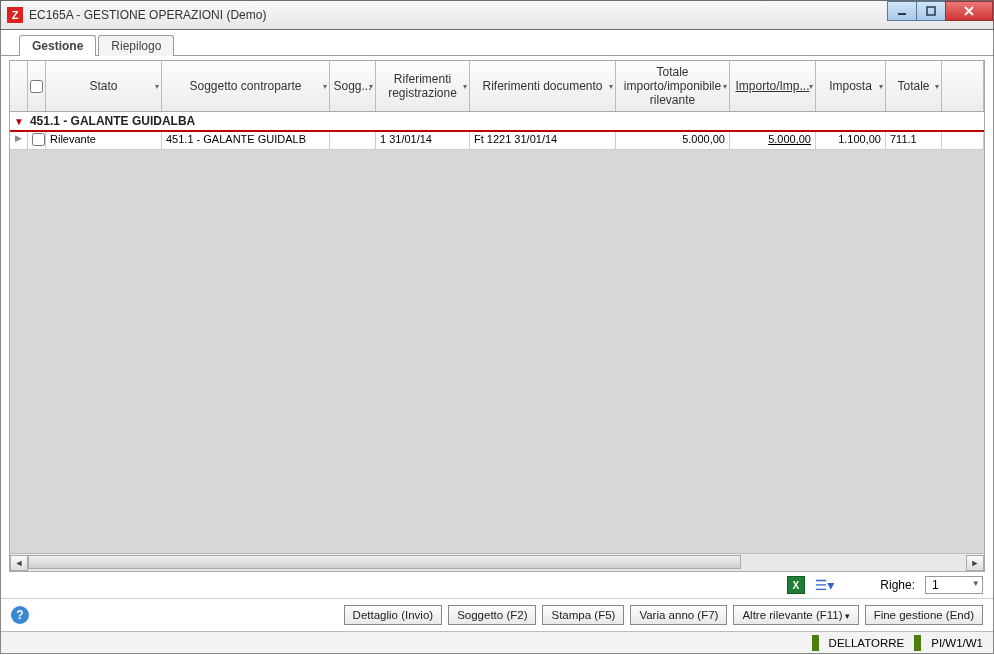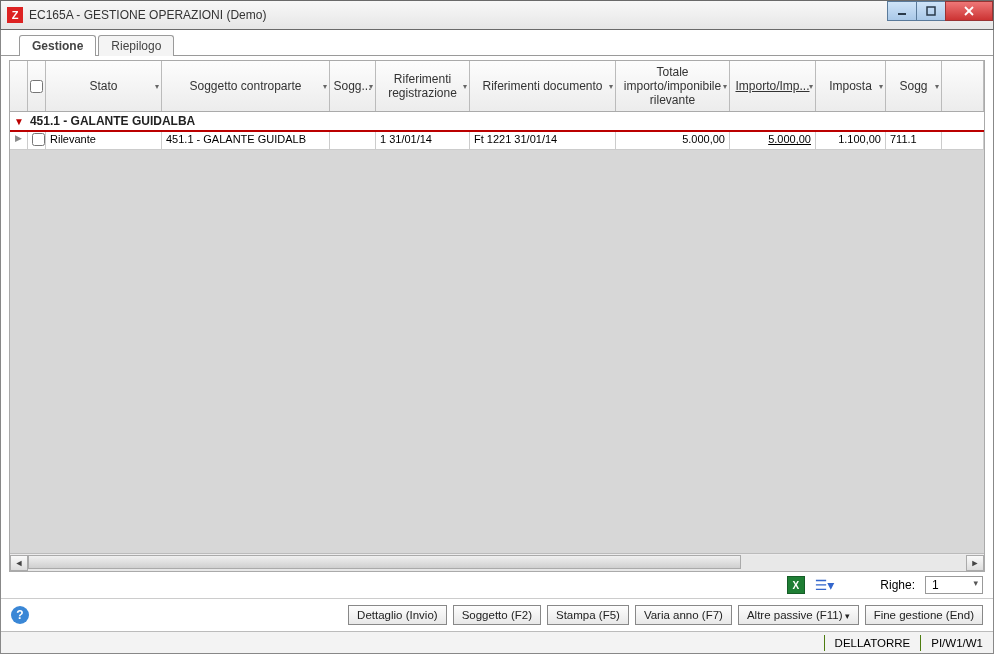--- a/index.html
+++ b/index.html
@@ -76,21 +76,21 @@
 
 
 .btnbar { display: flex; align-items: center; padding: 6px 10px; gap: 6px; border-top: 1px solid #ccc; }
 .help-icon { width: 18px; height: 18px; border-radius: 50%; background: #3a87d6; color: #fff; font-weight: bold; display: flex; align-items: center; justify-content: center; font-size: 12px; }
 .btnbar .spacer { flex: 1; }
 .btn { border: 1px solid #888; background: linear-gradient(#fdfdfd,#e8e8e8); padding: 3px 8px; font-size: 11.5px; color: #222; cursor: default; }
 .btn.drop::after { content: " ▾"; font-size: 9px; }
 
 
 .statusbar { height: 22px; border-top: 1px solid #bbb; background: #f3f3f3; display: flex; align-items: center; }
-.statusbar .cell { border-left: 1px solid #4d7c0f; padding: 2px 10px; font-size: 11.5px; }
+.statusbar .cell { border-left: 7px solid #4d7c0f; padding: 2px 10px; font-size: 11.5px; }
 .statusbar .flex { flex: 1; }
 </style>
 </head>
 <body>
 
 <div class="titlebar">
   <span class="app-icon">Z</span>
   <span class="title">EC165A - GESTIONE OPERAZIONI  (Demo)</span>
   <div class="win-btns">
     <div class="win-btn">
@@ -153,21 +153,21 @@
         </div>
       <div class="gh w-impimp">
           <span>Importo/Imp...</span>
           <span class="drop">▾</span>
         </div>
       <div class="gh w-imposta">
           <span>Imposta</span>
           <span class="drop">▾</span>
         </div>
       <div class="gh w-conto">
-          <span>Sogg</span>
+          <span>Totale</span>
           <span class="drop">▾</span>
         </div>
       <div class="gh w-last"></div>
     </div>
 
     <div class="grid-body">
       <div class="group-row">
         <span class="tri">▼</span>
         <span>451.1 - GALANTE GUIDALBA</span>
       </div>
@@ -203,21 +203,21 @@
     <span class="righe-box"><span>1</span></span>
   </div>
 
   <div class="btnbar">
     <div class="help-icon">?</div>
     <div class="spacer"></div>
     <div class="btn">Dettaglio (Invio)</div>
     <div class="btn">Soggetto (F2)</div>
     <div class="btn">Stampa (F5)</div>
     <div class="btn">Varia anno (F7)</div>
-    <div class="btn drop">Altre passive (F11)</div>
+    <div class="btn drop">Altre rilevante (F11)</div>
     <div class="btn">Fine gestione (End)</div>
   </div>
 
   <div class="statusbar">
     <div class="flex"></div>
     <div class="cell">DELLATORRE</div>
     <div class="cell">PI/W1/W1</div>
   </div>
 
 </div>

